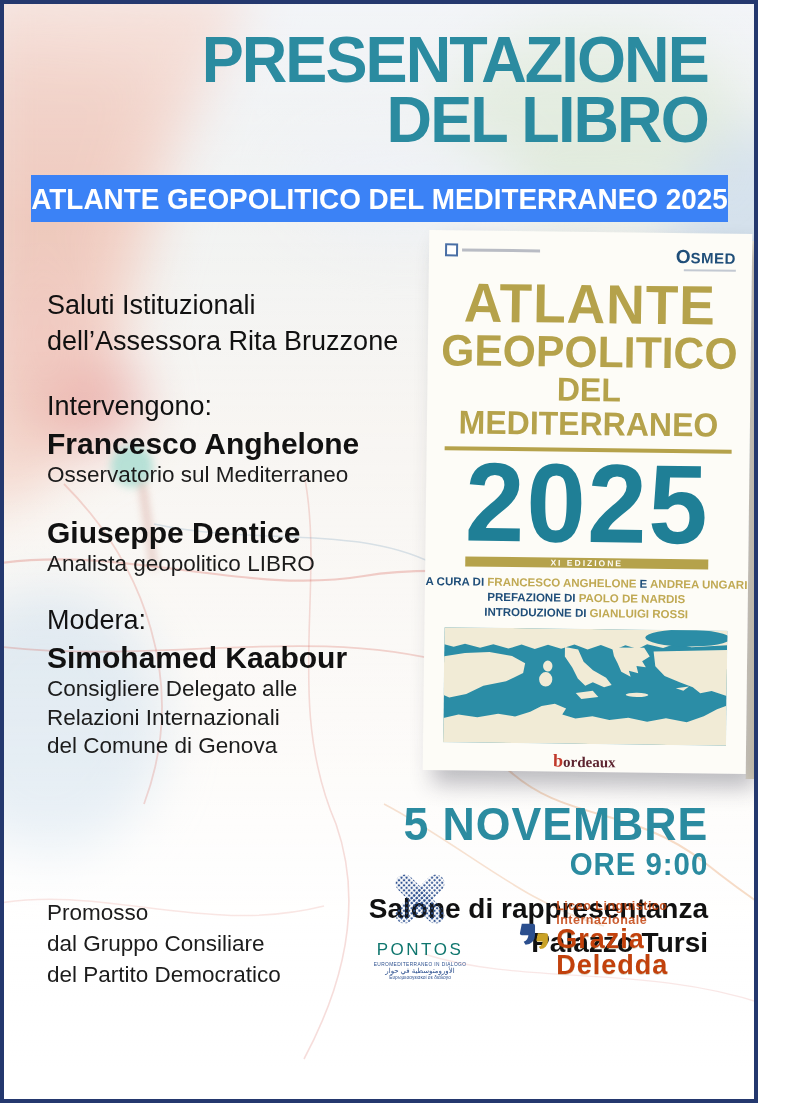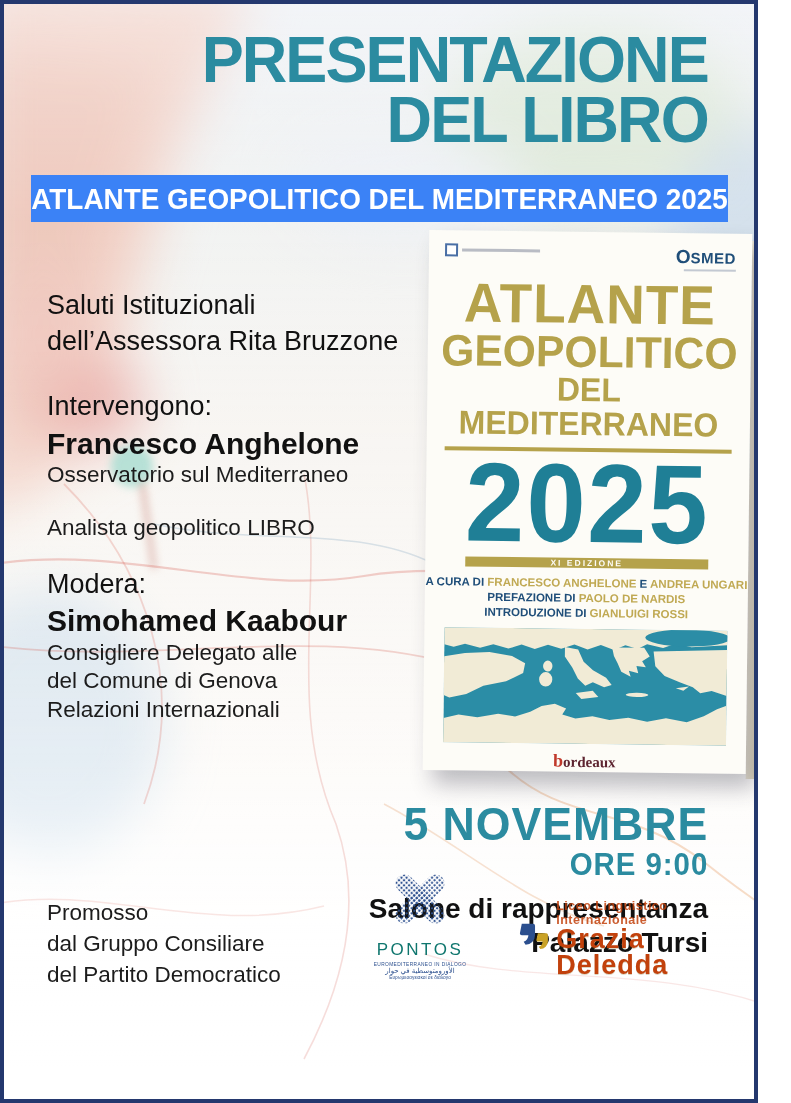--- a/index.html
+++ b/index.html
@@ -156,27 +156,28 @@
   </div>
 
   <div class="left-col">
     <div class="bold-sm">Saluti Istituzionali</div>
     <div class="bold-sm">dell’Assessora Rita Bruzzone</div>
     <div class="gap-lg"></div>
     <div class="bold-sm">Intervengono:</div>
     <div class="name-lg">Francesco Anghelone</div>
     <div class="role">Osservatorio sul Mediterraneo</div>
     <div class="gap-md"></div>
+    <div class="name-lg">Giuseppe Dentice</div>
     <div class="role">Analista geopolitico LIBRO</div>
     <div class="gap-md"></div>
     <div class="bold-sm">Modera:</div>
     <div class="name-lg">Simohamed Kaabour</div>
     <div class="role">Consigliere Delegato alle</div>
+    <div class="role">Relazioni Internazionali</div>
     <div class="role">del Comune di Genova</div>
-    <div class="role">Relazioni Internazionali</div>
   </div>
 
   <div class="book">
     <div class="book-pages"></div>
     <div class="book-face">
       <div class="cov-head">
         <div class="cov-minilogo">
           <span class="sq"></span>
           <span class="dash"></span>
         </div>

